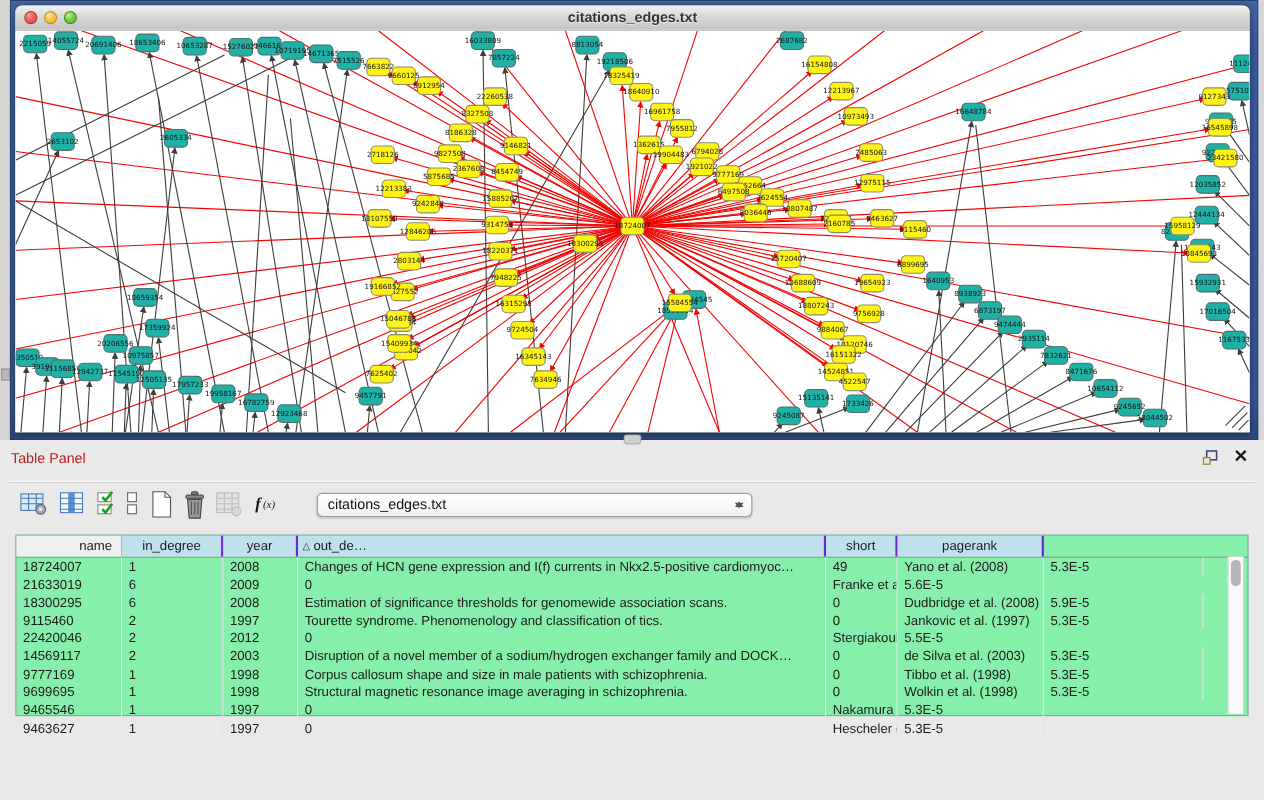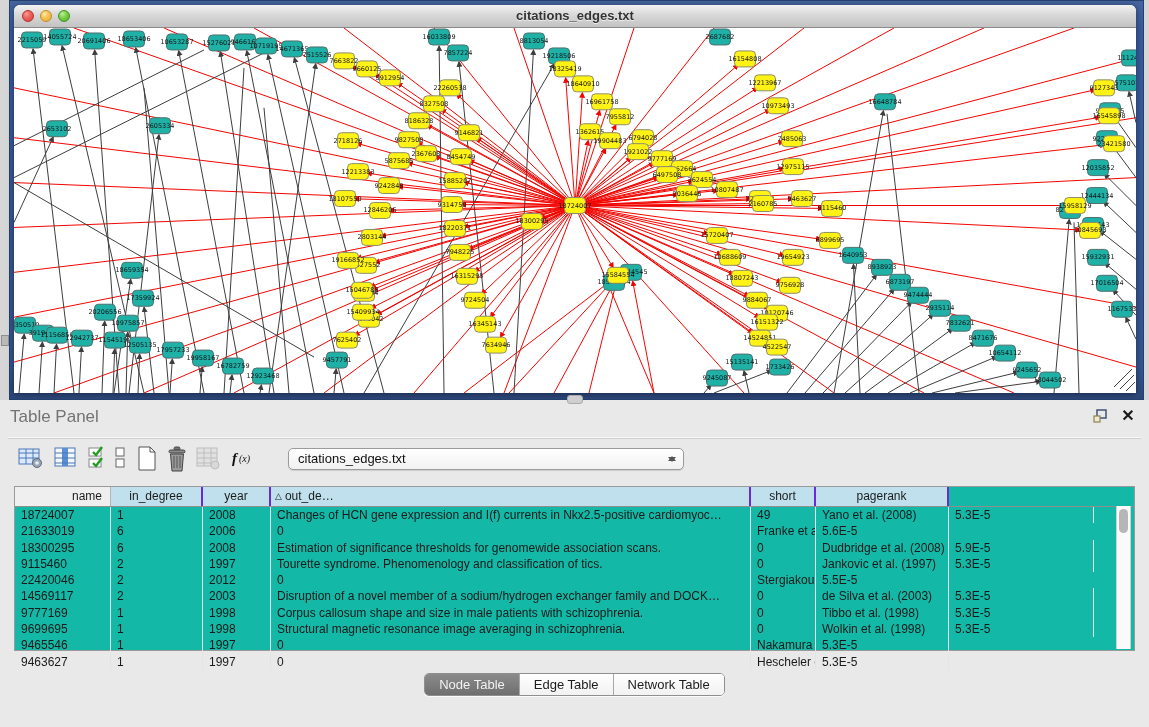--- a/index.html
+++ b/index.html
@@ -25,37 +25,37 @@
   svg .edge-r{stroke:#f20400;stroke-width:1;}
   svg .edge-k{stroke:#3d3d3d;stroke-width:1;}
   svg .node-t{fill:#1fb0a6;stroke:#4f6f6d;stroke-width:1;}
   svg .node-y{fill:#fff215;stroke:#8d8d6a;stroke-width:1;}
   svg text.nlabel{font-family:"DejaVu Sans",sans-serif;font-size:6.5px;fill:#141414;text-anchor:middle;pointer-events:none;}
   .strip-grip{position:absolute;left:1px;top:335px;width:6px;height:9px;background:#b9b9b9;border:1px solid #8f8f8f;}
 
   
   .table-panel{position:absolute;left:0;top:400px;width:1149px;height:327px;background:#e9e9e9;}
   .tp-titlebar{position:absolute;left:0;top:0;width:1149px;height:33px;}
-  .tp-title{position:absolute;left:10px;top:0;height:33px;line-height:33px;font-size:17px;color:#737373;}
+  .tp-title{position:absolute;left:10px;top:0;height:33px;line-height:33px;font-size:13px;color:#b91c1c;}
   .tp-float{position:absolute;right:40px;top:9px;width:16px;height:14px;cursor:pointer;}
   .tp-close{position:absolute;right:12px;top:6px;width:18px;height:20px;font-size:16px;font-weight:bold;color:#1a1a1a;text-align:center;line-height:20px;cursor:pointer;}
   .divider-grip{position:absolute;left:567px;top:-5px;width:14px;height:7px;border-radius:3px;background:#cfcfcf;border:1px solid #aaa;}
 
   .toolbar{position:absolute;left:8px;top:37px;width:1133px;height:45px;
     border-top:1px solid #f8f8f8;box-shadow:inset 0 1px 0 #cfcfcf;}
   .tbicon{position:absolute;top:8px;width:26px;height:28px;display:inline-block;}
   .tbicon svg{display:block;}
   .combo{position:absolute;left:280px;top:10px;width:396px;height:22px;background:linear-gradient(180deg,#ffffff,#f1f1f1);
     border:1px solid #9b9b9b;border-radius:5px;box-sizing:border-box;box-shadow:0 1px 1px rgba(0,0,0,.12);}
   .combo .cval{position:absolute;left:9px;top:0;height:20px;line-height:20px;font-size:13px;color:#111;}
   .combo .carrows{position:absolute;right:6px;top:2px;width:10px;height:16px;}
   .combo .carrows:before{content:"";position:absolute;left:1px;top:1px;border:4px solid transparent;border-bottom:5px solid #555;}
   .combo .carrows:after{content:"";position:absolute;left:1px;bottom:1px;border:4px solid transparent;border-top:5px solid #555;}
 
-  .grid-wrap{position:absolute;left:14px;top:86px;width:1121px;height:165px;background:#14b8a6;border:1px solid #9a9a9a;box-sizing:border-box;}
+  .grid-wrap{position:absolute;left:14px;top:86px;width:1121px;height:165px;background:#86efac;border:1px solid #9a9a9a;box-sizing:border-box;}
   .ghdr{display:grid;height:19px;border-bottom:1px solid #8f8f8f;}
   .hcell{box-sizing:border-box;height:19px;line-height:18px;font-size:12px;color:#1c1c1c;background:#bfe0ec;
     border-right:2px solid #6d28d9;text-align:center;overflow:hidden;white-space:nowrap;position:relative;}
   .hcell.c0{background:#efefef;border-right:1px solid #b5b5b5;text-align:right;padding-right:8px;}
   .hcell.c4{text-align:left;padding-left:4px;}
   .hcell .sort{font-size:9px;margin-right:3px;position:relative;top:-1px;}
   .gbody{position:relative;}
   .trow{display:grid;height:16.3px;}
   .tcell{box-sizing:border-box;font-size:12px;color:#1a1a1a;line-height:16.3px;white-space:nowrap;overflow:hidden;
     padding-left:6px;border-right:1px solid #e4e4e4;}
@@ -639,21 +639,21 @@
             <div class="tcell c1">1</div>
             <div class="tcell c2">2008</div>
             <div class="tcell c3">Changes of HCN gene expression and I(f) currents in Nkx2.5-positive cardiomyoc…</div>
             <div class="tcell c4">49</div>
             <div class="tcell c5">Yano et al. (2008)</div>
             <div class="tcell c6">5.3E-5</div>
           </div>
           <div class="trow" style="grid-template-columns: 96px 92px 68px 480px 65px 133px 145px;">
             <div class="tcell c0">21633019</div>
             <div class="tcell c1">6</div>
-            <div class="tcell c2">2006</div>
+            <div class="tcell c2">2009</div>
             <div class="tcell c4">0</div>
             <div class="tcell c5">Franke et al. (2009)</div>
             <div class="tcell c6">5.6E-5</div>
           </div>
           <div class="trow" style="grid-template-columns: 96px 92px 68px 480px 65px 133px 145px;">
             <div class="tcell c0">18300295</div>
             <div class="tcell c1">6</div>
             <div class="tcell c2">2008</div>
             <div class="tcell c3">Estimation of significance thresholds for genomewide association scans.</div>
             <div class="tcell c4">0</div>
@@ -719,23 +719,16 @@
             <div class="tcell c4">0</div>
             <div class="tcell c5">Hescheler et al. (1997)</div>
             <div class="tcell c6">5.3E-5</div>
           </div>
         </div>
       <div class="vscroll">
         <div class="vthumb"></div>
       </div>
     </div>
 
-    <div class="tabs-row">
-      <span class="segmented">
-        <span class="seg sel">Node Table</span>
-        <span class="seg">Edge Table</span>
-        <span class="seg">Network Table</span>
-      </span>
-    </div>
 
   </div>
 
 </div>
 
 </body></html>

